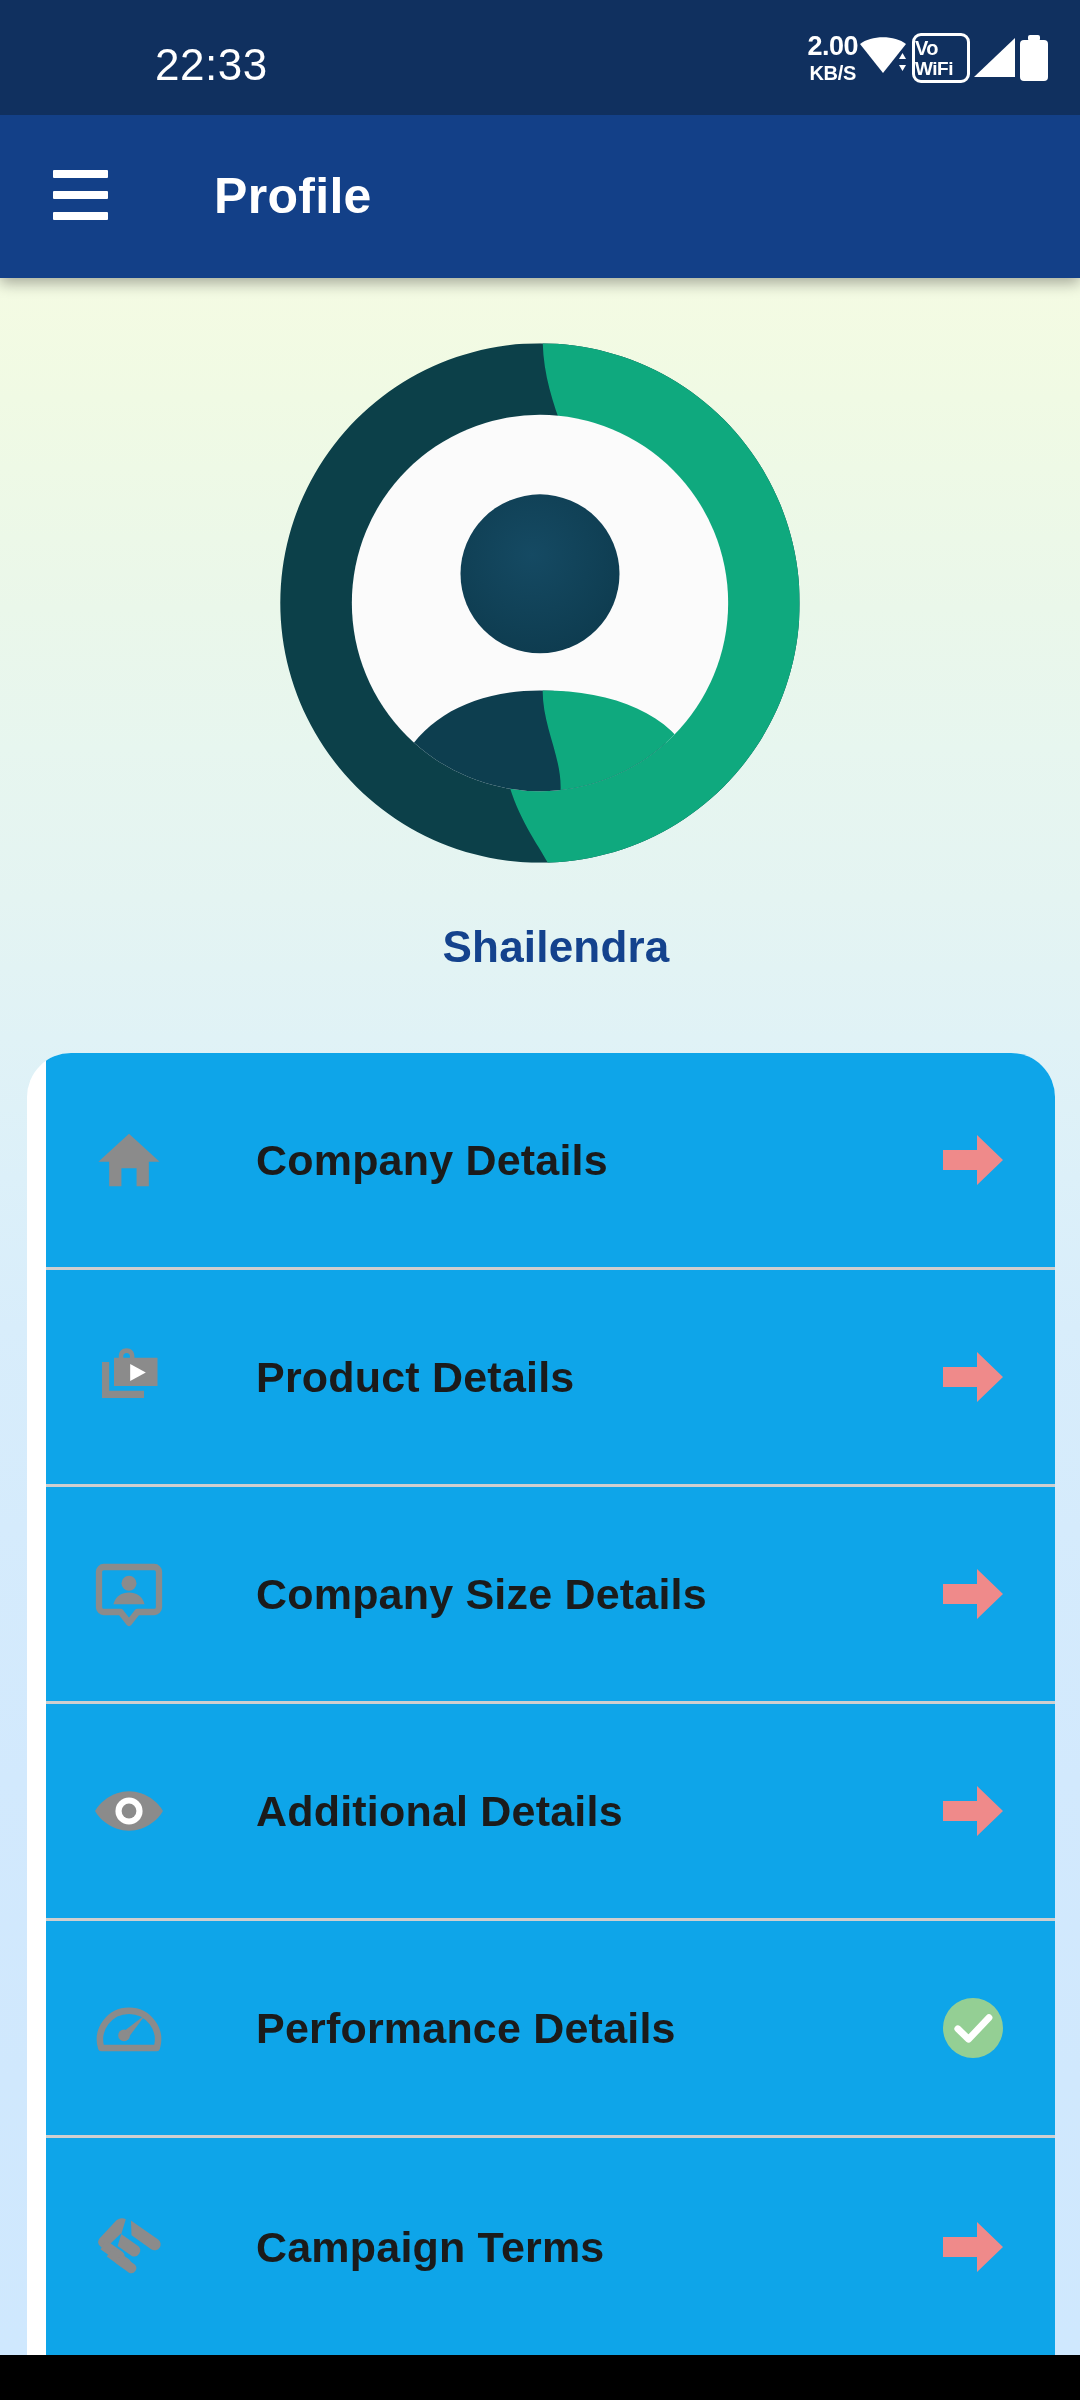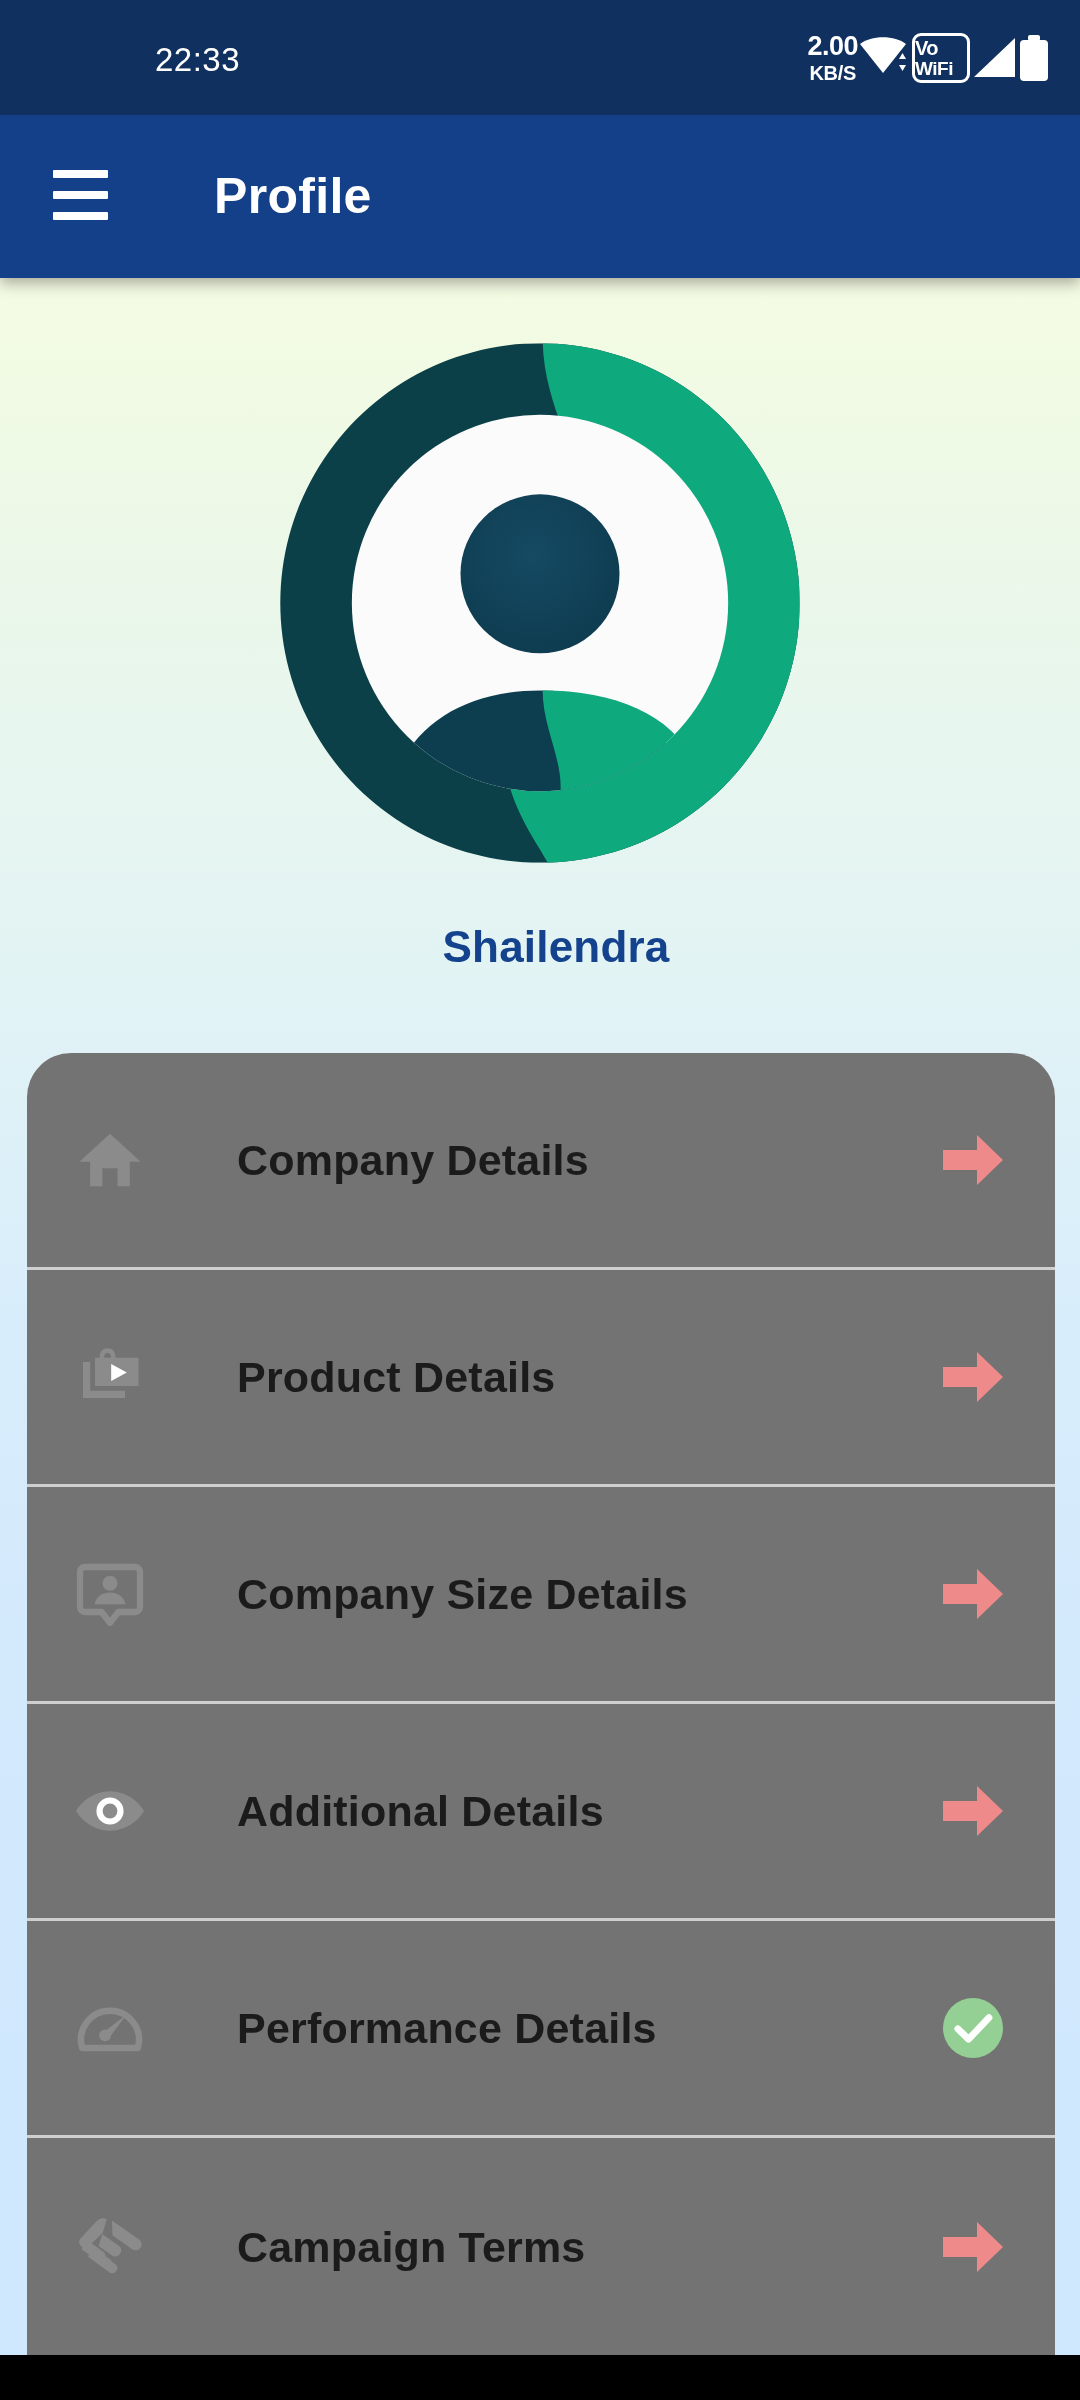--- a/index.html
+++ b/index.html
@@ -47,21 +47,21 @@
     background: #10305f;
     display: flex;
     align-items: center;
     z-index: 30;
   }
   .status-time {
     position: absolute;
     left: 155px;
     top: 43px;
     color: #ffffff;
-    font-size: 33px;
+    font-size: 44px;
     font-weight: 500;
     letter-spacing: .5px;
     line-height: 1;
   }
   .status-right {
     position: absolute;
     right: 30px;
     top: 0;
     height: 115px;
     display: flex;
@@ -171,21 +171,22 @@
     border-top-right-radius: 44px;
     overflow: hidden;
   }
   .menu-row {
     position: relative;
     height: 217px;
     display: flex;
     align-items: center;
     border-bottom: 3px solid #cfcfcf;
     cursor: pointer;
-    background: #737373;
+    background: #0ea5e9;
+    margin-left: 19px;
   }
   .menu-row:last-child { border-bottom: none; }
 
   .row-icon {
     position: absolute;
     left: 40px;
     top: 50%;
     transform: translateY(-50%);
     width: 86px;
     height: 86px;

